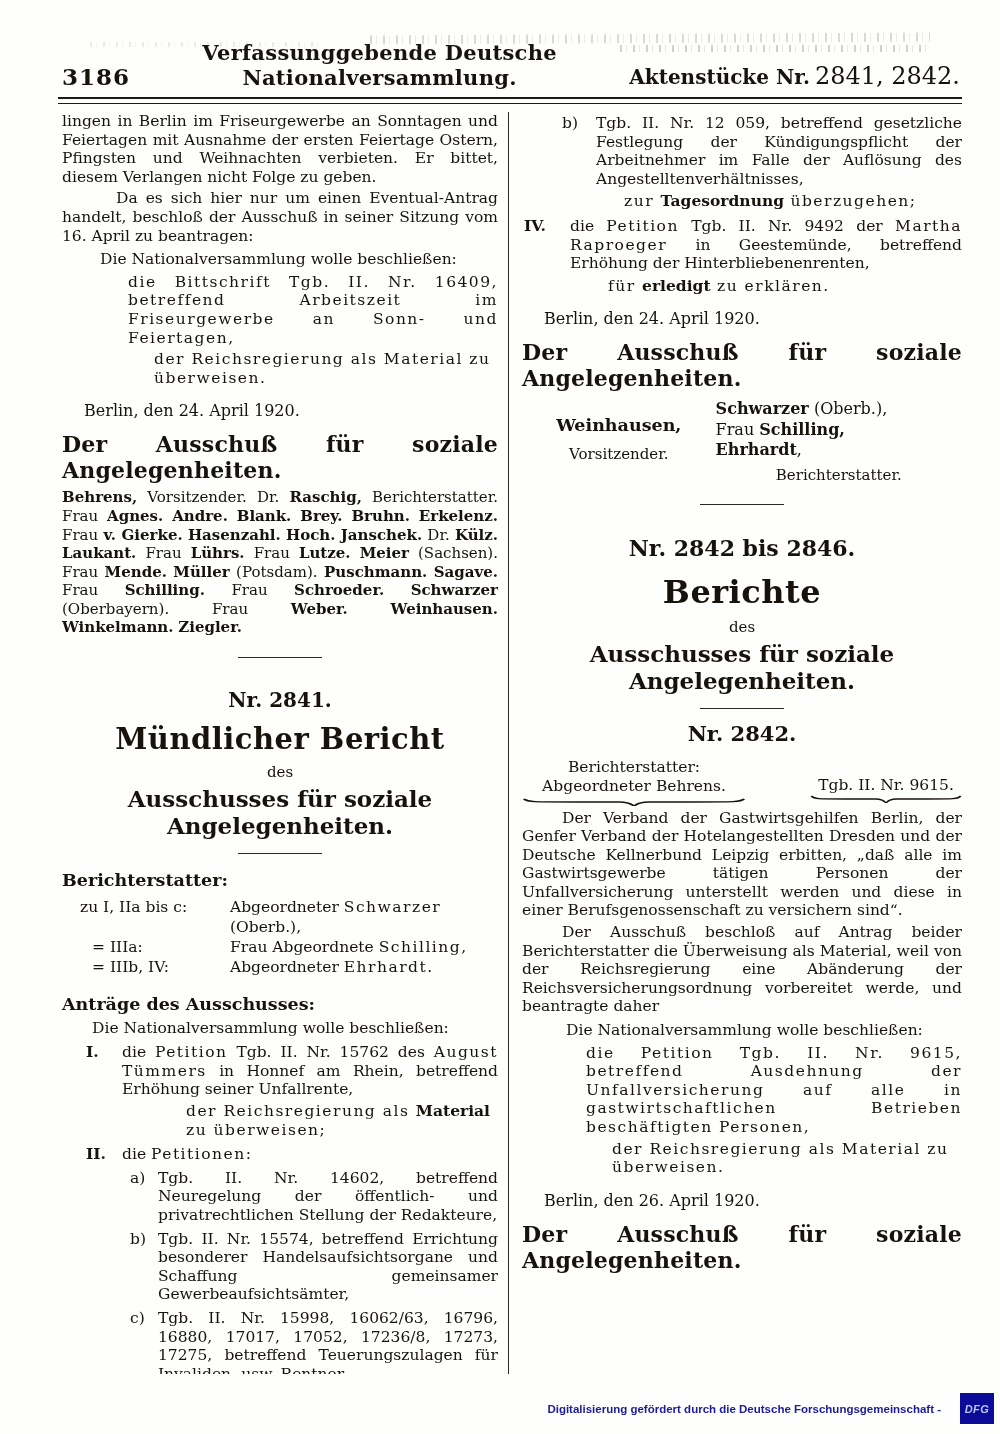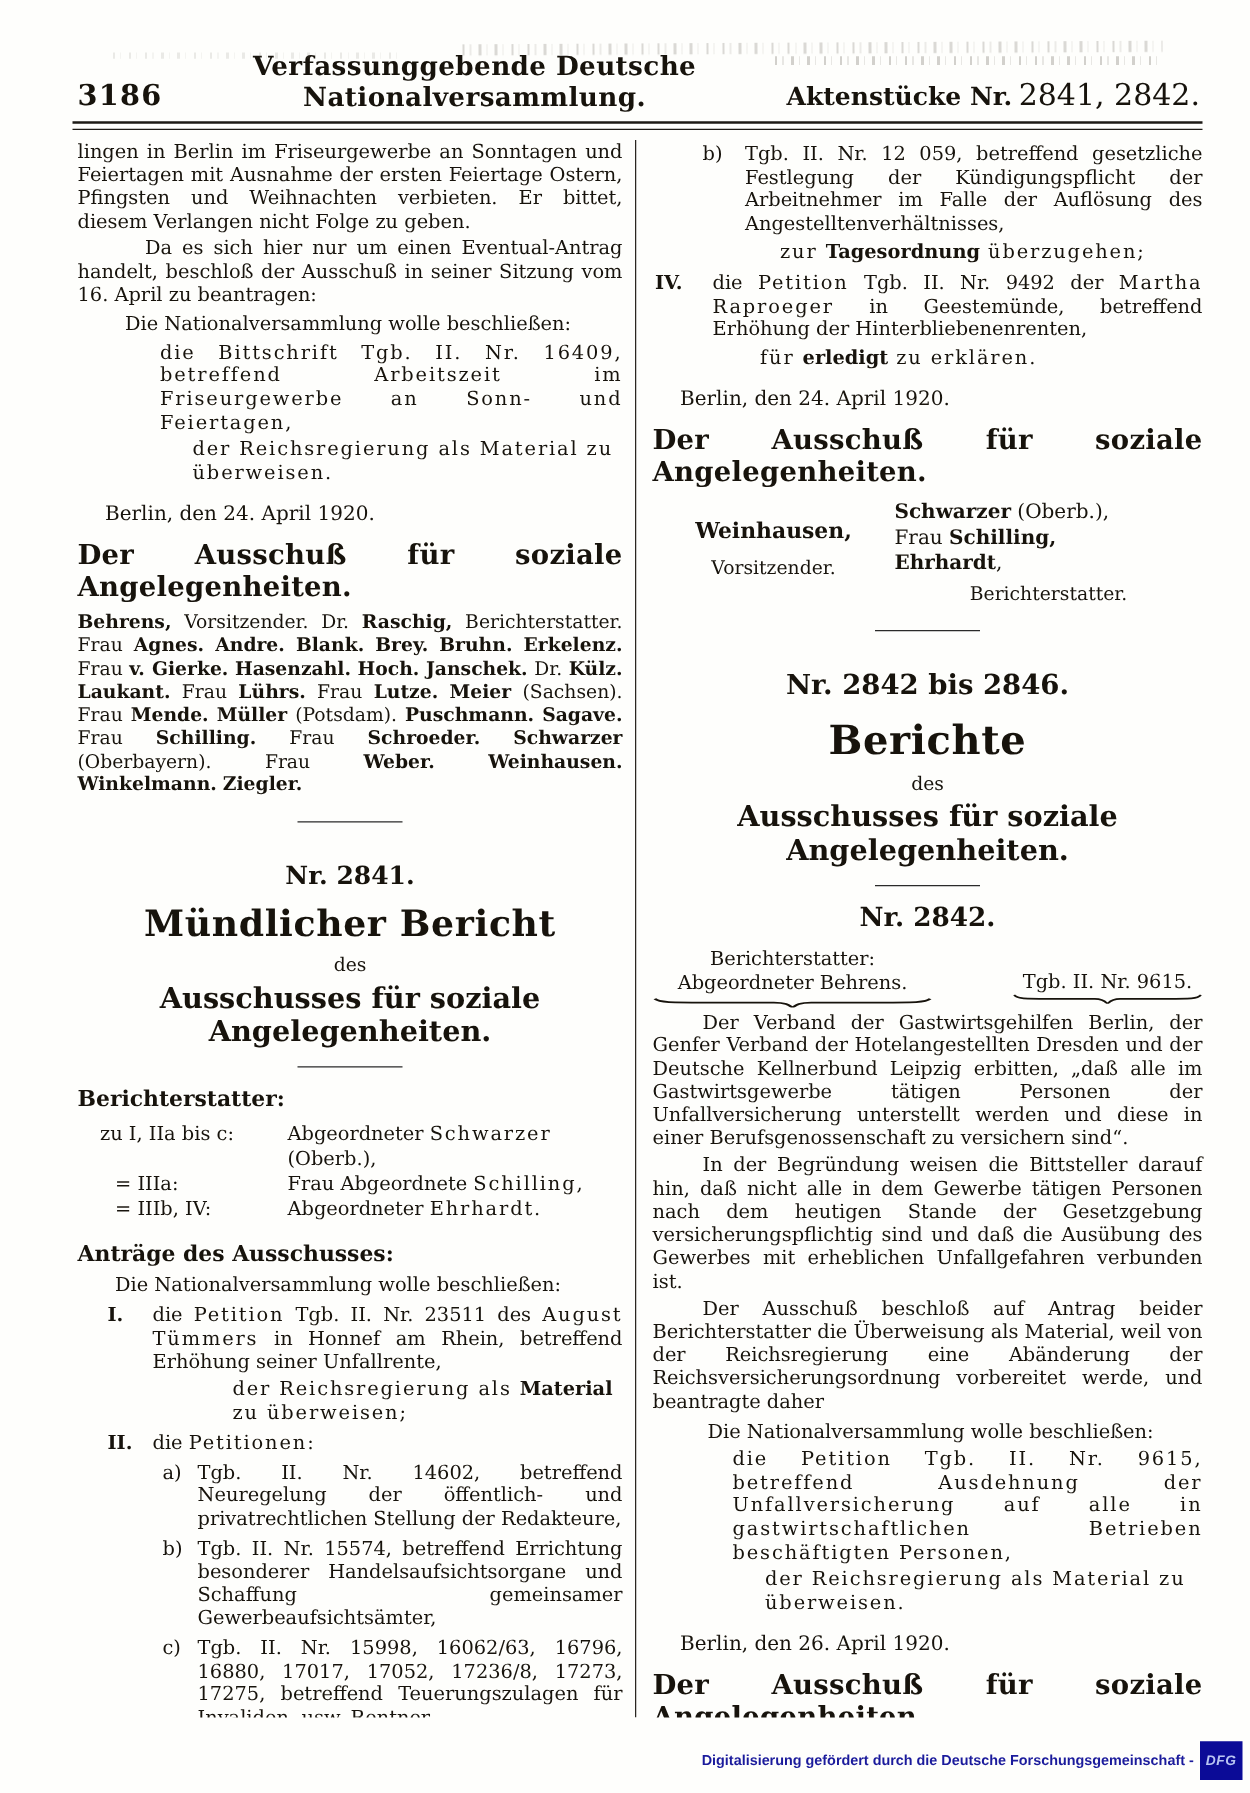--- a/index.html
+++ b/index.html
@@ -75,21 +75,21 @@
   .sig-r{width:56%}
   .sig-r .line{font-size:16px;line-height:1.28;text-align:left}
   .sig-r .role{text-align:center;margin-top:5px;font-size:15px}
   
   .rap2{display:flex;justify-content:space-between;align-items:flex-end;margin-top:12px}
   .rap2-left{width:224px;text-align:center;font-size:15.5px;line-height:1.25}
   .rap2-right{width:152px;text-align:center;font-size:15.5px;padding-bottom:3px}
   .brace{display:block;width:100%;height:8px;margin-top:1px}
   .para{margin-top:3px}
   
-  .footer{position:absolute;right:6px;bottom:10px;display:flex;align-items:center;gap:5px;
+  .footer{position:absolute;right:6px;bottom:10px;display:flex;align-items:center;gap:19px;
           font-family:"Liberation Sans",sans-serif;font-size:11.5px;font-weight:bold;color:#1b1b9c}
   .dfg-box{width:34px;height:31px;background:#0b0b97;color:#b9c5f2;display:flex;align-items:center;justify-content:center;
            font-size:11px;font-weight:bold;font-style:italic;letter-spacing:.5px}
 </style>
 </head>
 <body>
 
 <div class="sheet">
   <div class="noise n1"></div>
   <div class="noise n2"></div>
@@ -132,21 +132,21 @@
           <span class="rap-scope">=  IIIa:</span>
           <span class="rap-name"><span>Frau Abgeordnete </span><span class="sp">Schilling,</span></span>
         </div>
         <div class="rap-row ditto">
           <span class="rap-scope">=  IIIb, IV:</span>
           <span class="rap-name"><span>Abgeordneter </span><span class="sp">Ehrhardt.</span></span>
         </div>
       </div>
       <h4 class="label">Anträge des Ausschusses:</h4>
       <p class="body lvl0" style="margin-left:30px">Die Nationalversammlung wolle beschließen:</p>
-      <p class="body i1"><span class="lbl">I.</span><span><span>die </span><span class="sp">Petition</span><span> Tgb. II. Nr. 23511 des </span><span class="sp">August Tümmers</span><span> in Honnef am Rhein, betreffend Erhöhung seiner Unfallrente,</span></span></p>
+      <p class="body i1"><span class="lbl">I.</span><span><span>die </span><span class="sp">Petition</span><span> Tgb. II. Nr. 15762 des </span><span class="sp">August Tümmers</span><span> in Honnef am Rhein, betreffend Erhöhung seiner Unfallrente,</span></span></p>
       <p class="body sub"><span class="sp">der Reichsregierung als </span><span class="b">Material</span><span class="sp"> zu überweisen;</span></p>
       <p class="body i1"><span class="lbl">II.</span><span><span>die </span><span class="sp">Petitionen:</span></span></p>
       <p class="body i2"><span class="lbl2">a)</span><span>Tgb. II. Nr. 14602, betreffend Neuregelung der öffentlich- und privatrechtlichen Stellung der Redakteure,</span></p>
       <p class="body i2"><span class="lbl2">b)</span><span>Tgb. II. Nr. 15574, betreffend Errichtung besonderer Handelsaufsichtsorgane und Schaffung gemeinsamer Gewerbeaufsichtsämter,</span></p>
       <p class="body i2"><span class="lbl2">c)</span><span>Tgb. II. Nr. 15998, 16062/63, 16796, 16880, 17017, 17052, 17236/8, 17273, 17275, betreffend Teuerungszulagen für Invaliden- usw. Rentner</span></p>
 
     </div>
 
     <div class="divider"></div>
 
@@ -185,21 +185,20 @@
             </svg>
         </div>
         <div class="rap2-right">
           <div>Tgb. II. Nr. 9615.</div>
           <svg class="brace" viewBox="0 0 120 8" preserveAspectRatio="none">
               <path d="M1 1 C3 4 6 4 28 4 L52 4 C58 4 59 7 60 8 C61 7 62 4 68 4 L92 4 C114 4 117 4 119 1" fill="none" stroke="#17130c" stroke-width="1.4"></path>
             </svg>
         </div>
       </div>
       <p class="body ind40 para">Der Verband der Gastwirtsgehilfen Berlin, der Genfer Verband der Hotelangestellten Dresden und der Deutsche Kellnerbund Leipzig erbitten, „daß alle im Gastwirtsgewerbe tätigen Personen der Unfallversicherung unterstellt werden und diese in einer Berufsgenossenschaft zu versichern sind“.</p>
-      <p class="body ind40 para">In der Begründung weisen die Bittsteller darauf hin, daß nicht alle in dem Gewerbe tätigen Personen nach dem heutigen Stande der Gesetzgebung versicherungspflichtig sind und daß die Ausübung des Gewerbes mit erheblichen Unfallgefahren verbunden ist.</p>
       <p class="body ind40 para">Der Ausschuß beschloß auf Antrag beider Berichterstatter die Überweisung als Material, weil von der Reichsregierung eine Abänderung der Reichsversicherungsordnung vorbereitet werde, und beantragte daher</p>
       <p class="body lvl0" style="margin-left:44px">Die Nationalversammlung wolle beschließen:</p>
       <p class="body r-pet sp">die Petition Tgb. II. Nr. 9615, betreffend Ausdehnung der Unfallversicherung auf alle in gastwirtschaftlichen Betrieben beschäftigten Personen,</p>
       <p class="body r-act sp">der Reichsregierung als Material zu überweisen.</p>
       <p class="dateline">Berlin, den 26. April 1920.</p>
       <h2 class="committee">Der Ausschuß für soziale Angelegenheiten.</h2>
 
     </div>
   </div>
 

